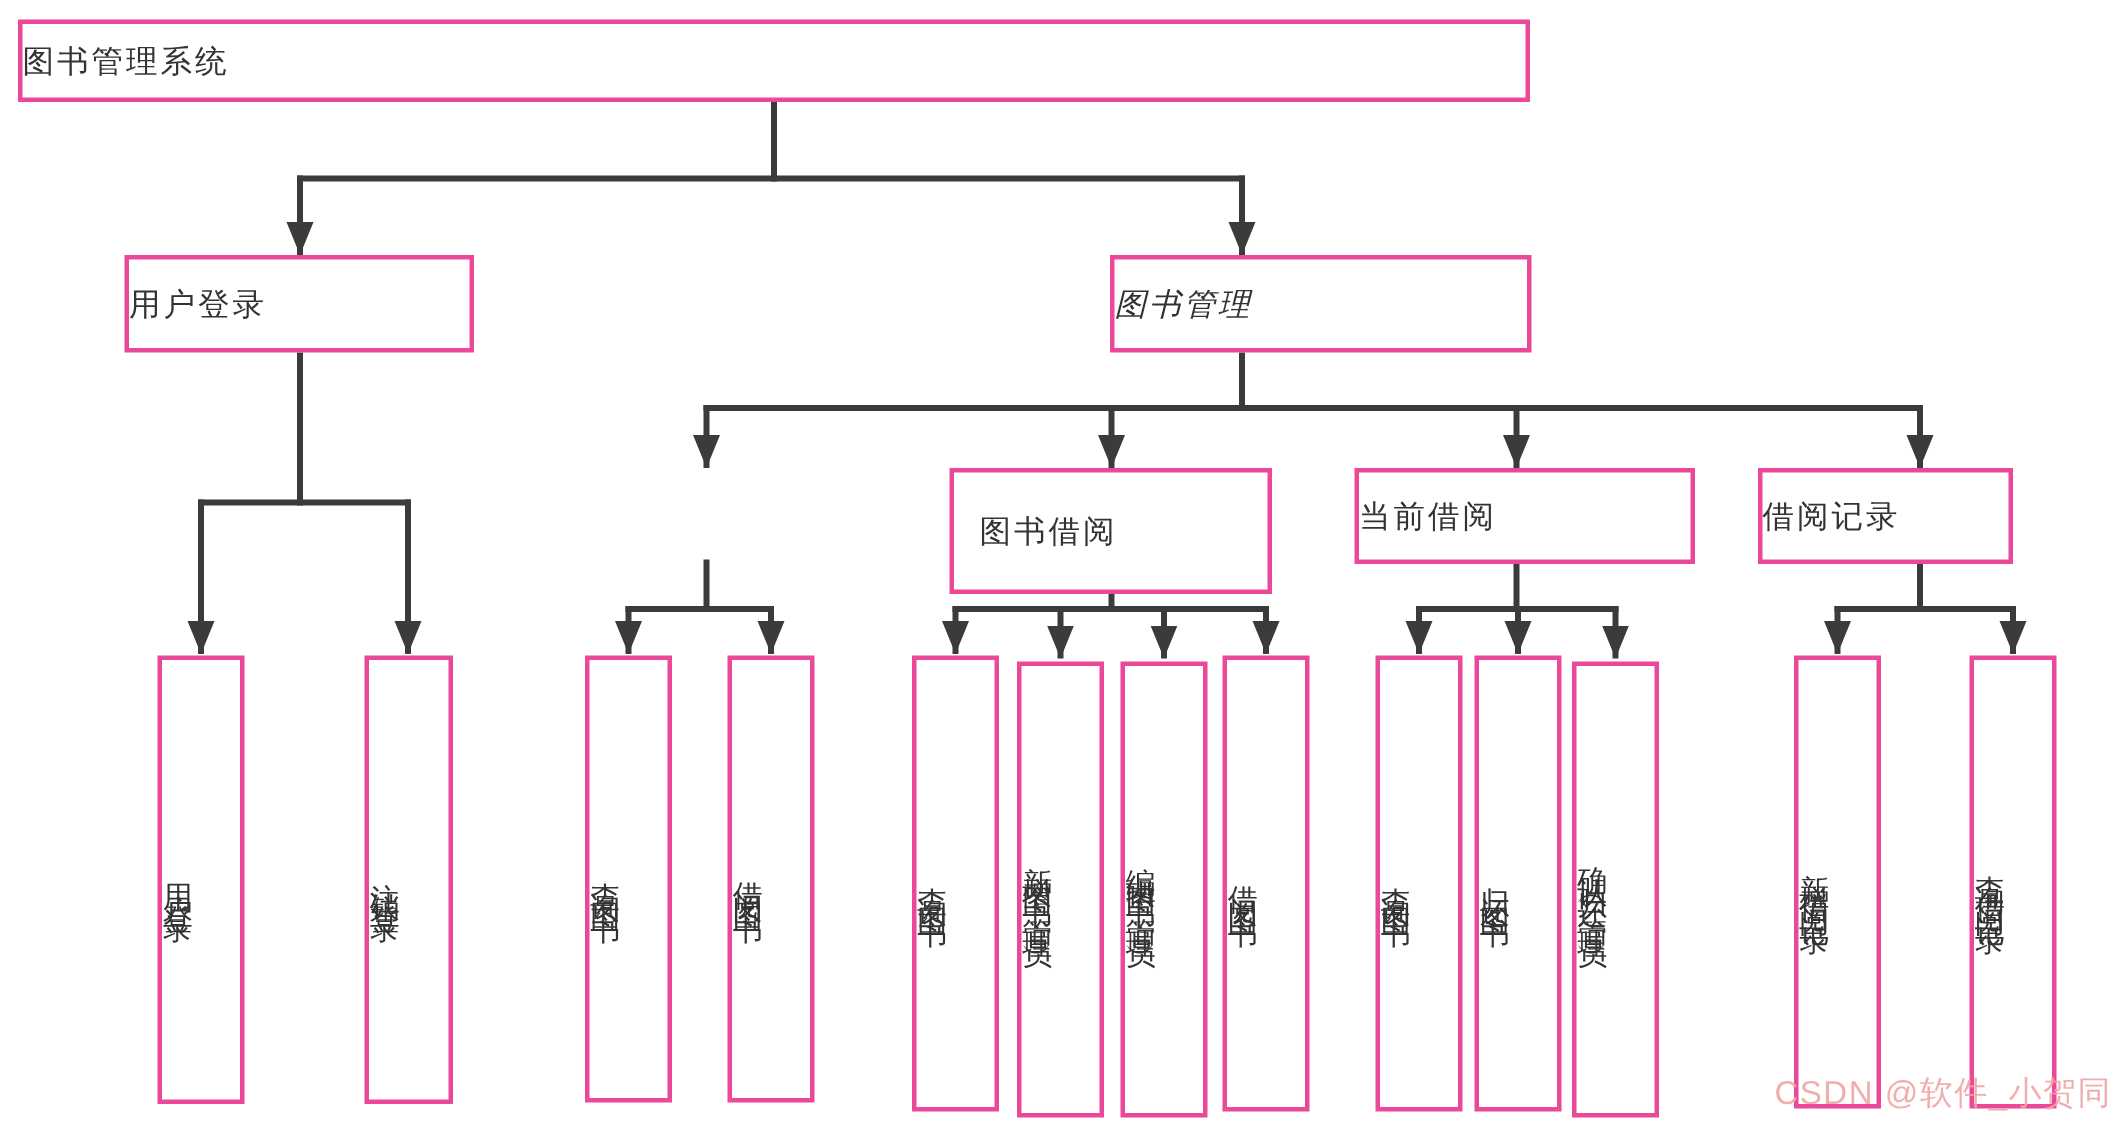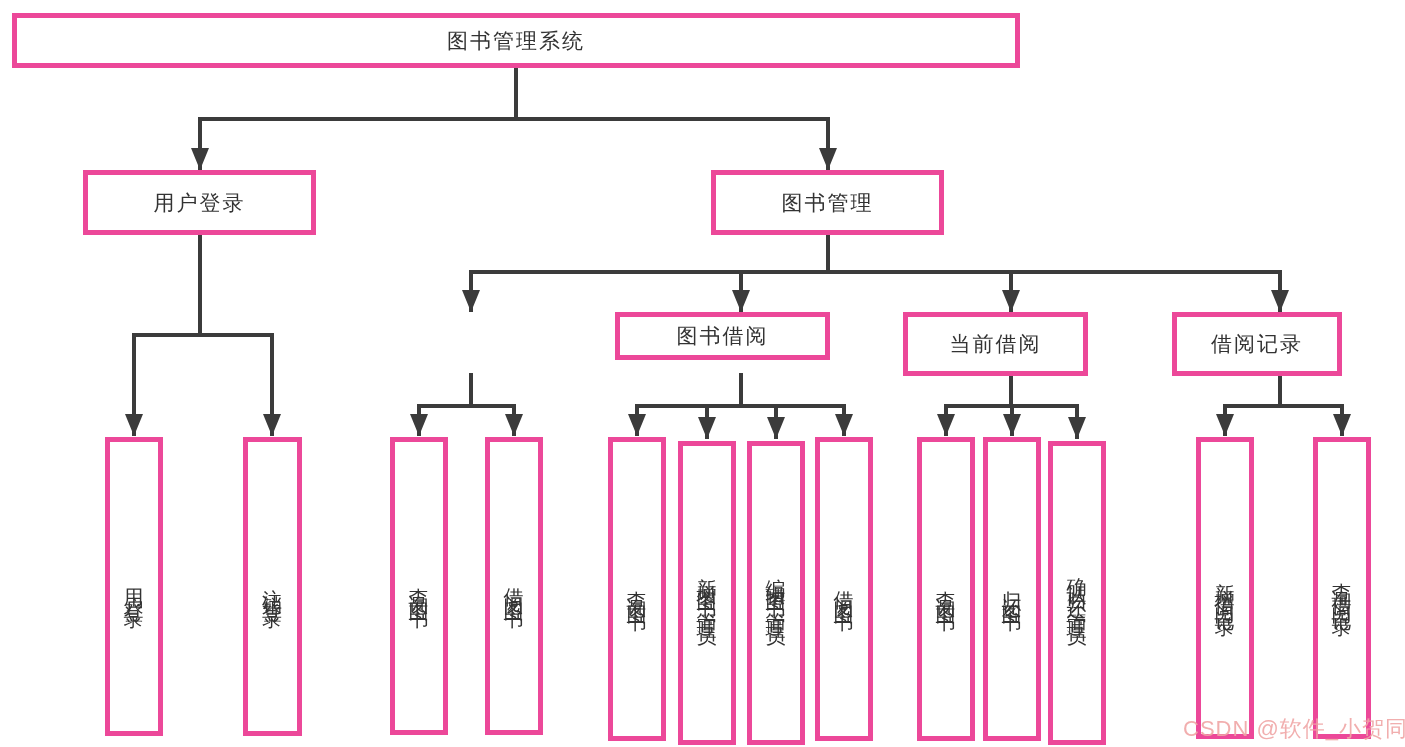--- a/index.html
+++ b/index.html
@@ -2,22 +2,22 @@
 <html><head>
 <meta charset="utf-8">
 <style>
   html,body { margin:0; padding:0; background:#ffffff; }
   .canvas {
     position:relative; width:1405px; height:747px; background:#ffffff;
     font-family:"Liberation Sans", sans-serif; color:#333333; overflow:hidden;
   }
   .wires { position:absolute; left:0; top:0; z-index:1; }
   .node {
-    position:absolute; box-sizing:border-box; border:5px solid #ec4899;
-    background:#ffffff; display:flex; align-items:center; justify-content:center;
+    position:absolute; box-sizing:border-box; border:3px solid #ec4899;
+    background:#ffffff; display:flex; align-items:center; justify-content:flex-start;
     font-size:21px; letter-spacing:2px; z-index:2; white-space:nowrap;
   }
   .leaf { font-size:20px; }
   .leaf .vtext {
     writing-mode:vertical-rl; text-orientation:mixed;
     letter-spacing:7px; line-height:1; white-space:nowrap;
   }
   .watermark {
     position:absolute; left:1183px; top:714px; z-index:5;
     font-size:22px; color:#f0a6a6; letter-spacing:1px; opacity:0.9;
@@ -79,28 +79,28 @@
     </g>
   </svg>
 
   <div class="node" style="left:12px; top:13px; width:1008px; height:55px;">
     <span>图书管理系统</span>
   </div>
 
   <div class="node" style="left:83px; top:170px; width:233px; height:65px;">
     <span>用户登录</span>
   </div>
-  <div class="node" style="left:711px; top:170px; width:233px; height:65px;">
+  <div class="node" style="left:740px; top:170px; width:281px; height:65px;font-style:italic;">
     <span>图书管理</span>
   </div>
 
-  <div class="node" style="left:615px; top:312px; width:215px; height:48px;">
+  <div class="node" style="left:633px; top:312px; width:215px; height:84px;padding-left:17px;">
     <span>图书借阅</span>
   </div>
-  <div class="node" style="left:903px; top:312px; width:185px; height:64px;">
+  <div class="node" style="left:903px; top:312px; width:227px; height:64px;">
     <span>当前借阅</span>
   </div>
   <div class="node" style="left:1172px; top:312px; width:170px; height:64px;">
     <span>借阅记录</span>
   </div>
 
   <div class="node leaf" style="left:105px; top:437px; width:58px; height:299px;">
     <span class="vtext">用户登录</span>
   </div>
   <div class="node leaf" style="left:243px; top:437px; width:59px; height:299px;">

